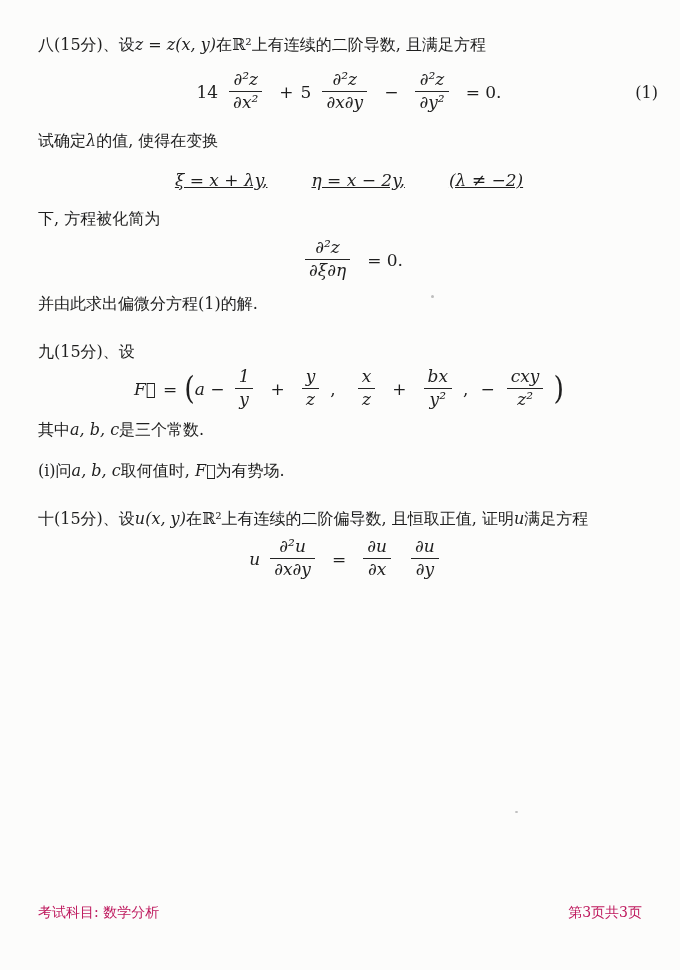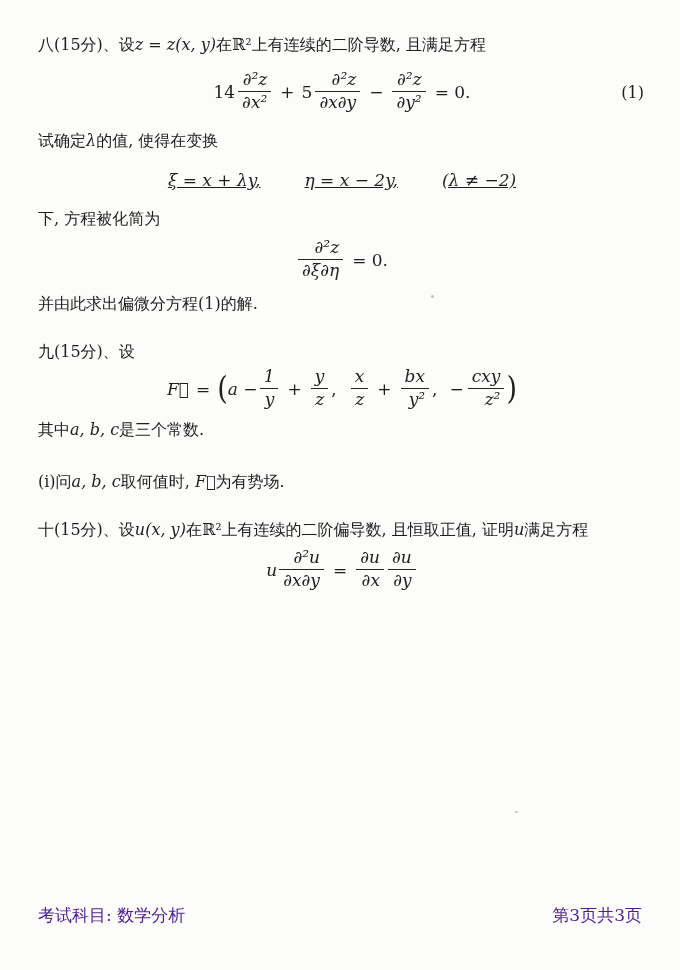--- a/index.html
+++ b/index.html
@@ -2,36 +2,36 @@
 <html><head>
 <meta charset="utf-8">
 <style>
   * { margin:0; padding:0; box-sizing:border-box; }
   html, body { width:680px; height:970px; }
   body { background:#ffffff; font-family:"DejaVu Serif","Liberation Serif",serif; }
   .page {
     position:relative; width:680px; height:970px;
     background:#fcfcfb; color:#1e1e1e; overflow:hidden;
   }
-  .content { padding:33px 34px 0 38px; font-size:16px; line-height:24px; }
+  .content { padding:33px 20px 0 38px; font-size:16px; line-height:24px; }
 
   .para { text-align:left; }
   .cn { font-style:normal; }
   .m  { font-style:italic; }
   .rm { font-style:normal; }
 
   
   .eqrow { position:relative; text-align:center; font-size:17px; line-height:1.2; }
   .eqrow .coef { font-style:normal; margin-right:1px; }
   .eqrow .op   { font-style:normal; margin:0 7px; }
   .eqrow .rhs  { font-style:normal; margin-left:7px; }
   .eqtag { position:absolute; right:2px; top:50%; transform:translateY(-50%); font-style:normal; font-size:16px; }
 
   .frac { display:inline-block; vertical-align:middle; position:relative; top:-2px;
-          text-align:right; font-style:italic; margin:0 2px; }
+          text-align:center; font-style:italic; margin:0 10px; }
   .frac .num { display:block; padding:0 4px 2px 4px; line-height:1.05; }
   .frac .den { display:block; border-top:1.4px solid #242424; padding:2px 4px 0 4px; line-height:1.05; }
 
   
   .eq-transform { font-style:italic;text-decoration:underline; }
   .qgap { margin-right:44px; }
   .sep { font-style:normal; margin:0 12px 0 1px; }
   .bigparen { display:inline-block; font-style:normal; font-size:27px;
               transform:scaleY(1.2); vertical-align:middle; position:relative; top:-2px; }
 
@@ -39,29 +39,29 @@
   #p8-head   { margin-bottom:0; }
   #p8-eq1    { margin:16px 0 15px 0; }
   #p8-mid1   { margin-bottom:0; }
   #p8-eq2    { margin:17px 0 17px 0; }
   #p8-mid2   { margin-bottom:0; }
   #p8-eq3    { margin:10px 0 10px 0; }
   #p8-tail   { margin-bottom:8px; }
   #p9-head   { margin-top:24px; }
   #p9-eq     { margin:6px 0 8px 0; }
   #p9-mid    { margin-bottom:8px; }
-  #p9-item1  { margin-top:28px; }
+  #p9-item1  { margin-top:17px; }
   #p9-item2  { margin-top:19px; }
   #p10-head  { margin-top:24px; }
   #p10-eq    { margin:9px 0 7px 0; }
   #p10-tail  { margin-bottom:0; }
 
   .footer { position:absolute; left:38px; right:38px; top:904px;
             display:flex; justify-content:space-between;
-            font-size:17px; color:#4c1d95; }
+            font-size:14px; color:#be185d; }
 
   .speck { position:absolute; border-radius:50%; background:#bdbdbd; }
   #speck-1 { left:431px; top:295px; width:3px; height:3px; }
   #speck-2 { left:515px; top:811px; width:3px; height:2px; }
 </style>
 </head>
 <body>
 
 <div class="page">
   <div class="content">

